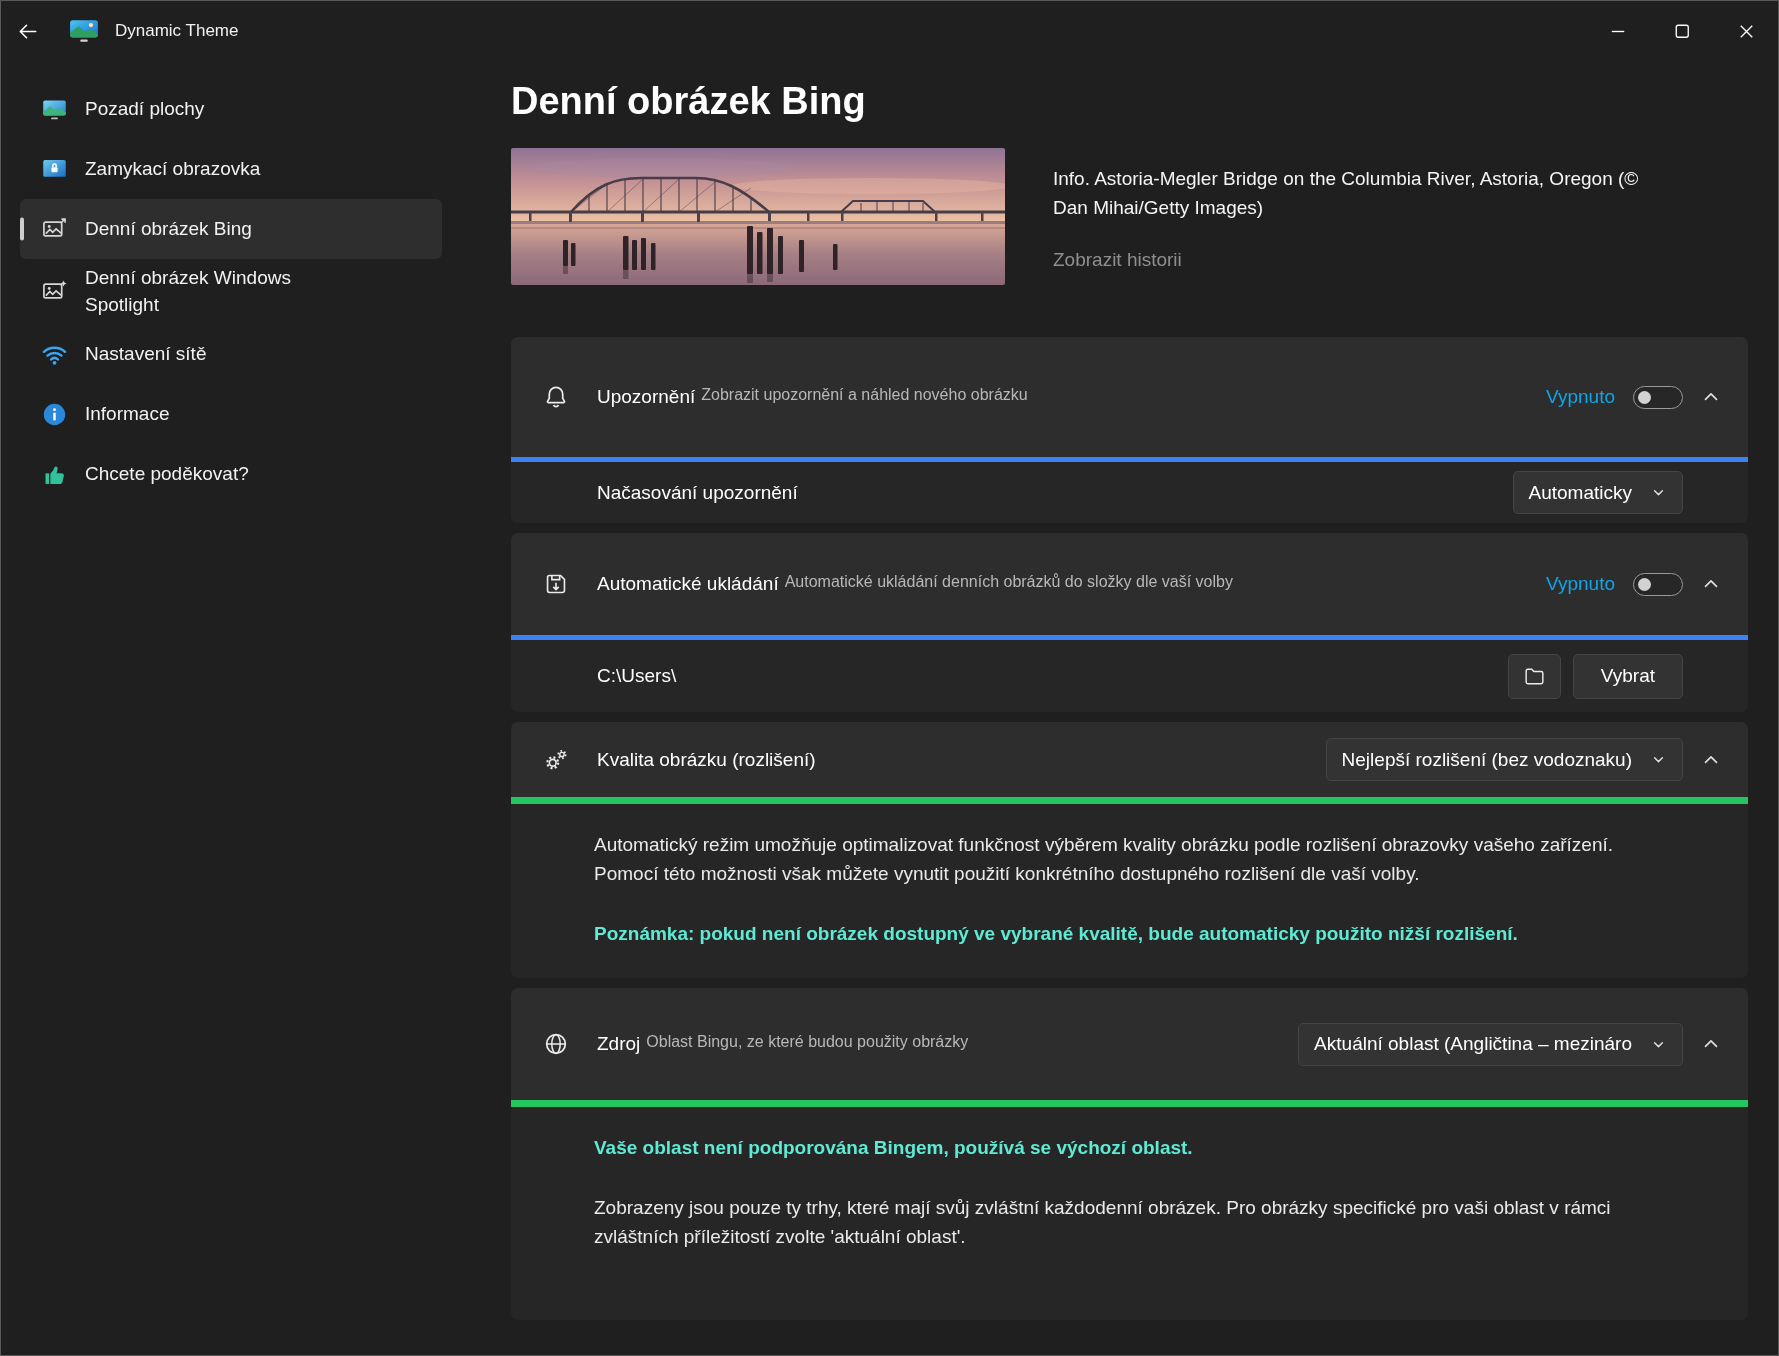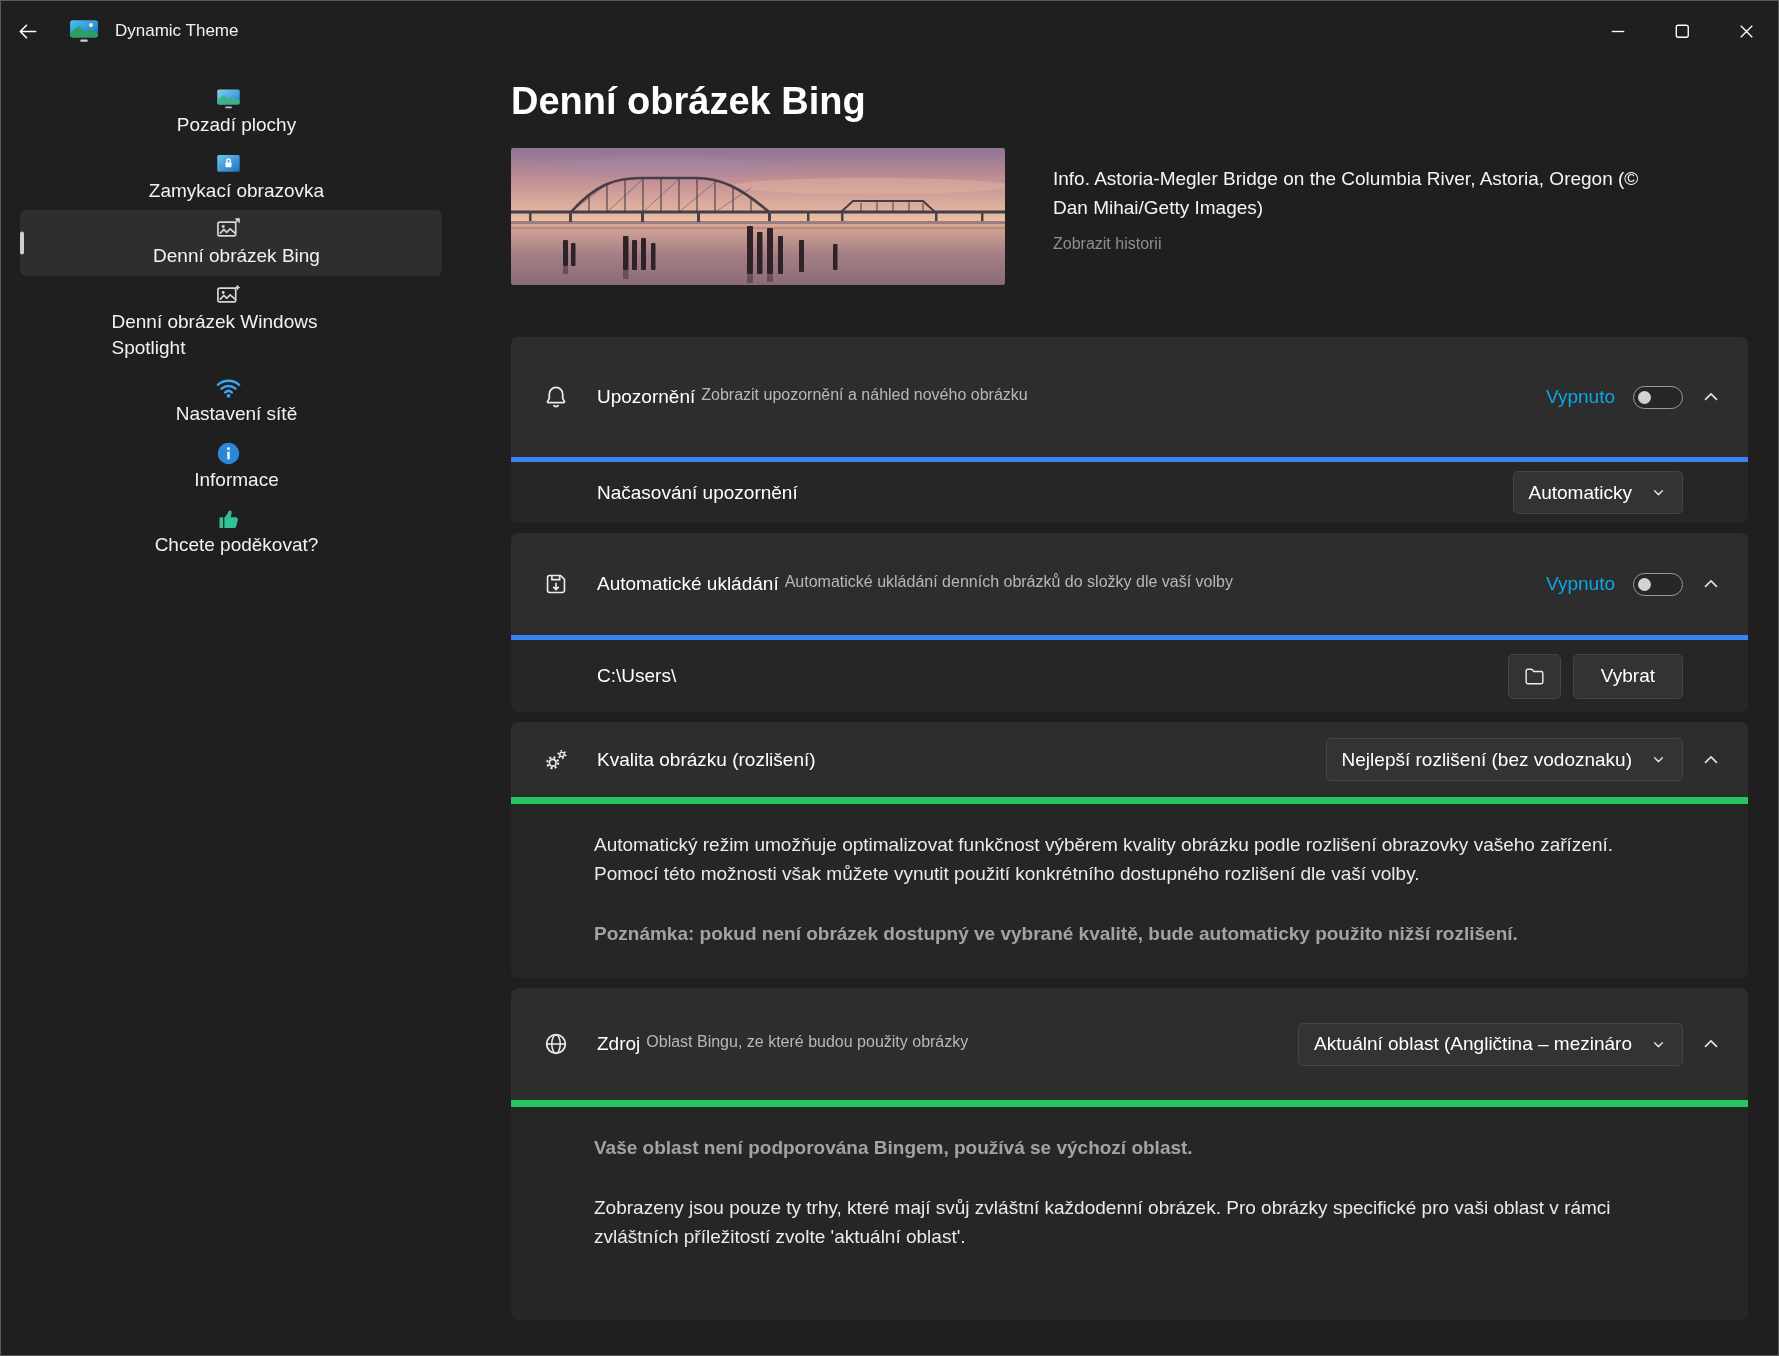--- a/index.html
+++ b/index.html
@@ -15,34 +15,34 @@
   
   .titlebar { height:60px; display:flex; align-items:center; }
   .back-btn { width:52px; height:60px; background:none; border:none; display:flex; align-items:center; justify-content:center; cursor:pointer; }
   .app-icon { width:30px; height:26px; margin-left:16px; display:flex; align-items:center; }
   .app-title { font-size:17px; color:#f2f2f2; margin-left:16px; }
   .win-controls { margin-left:auto; display:flex; height:60px; }
   .win-btn { width:64px; height:60px; background:none; border:none; display:flex; align-items:center; justify-content:center; cursor:pointer; }
   
   .content { display:flex; height:1296px; }
   .sidebar { width:510px; padding-top:18px; flex-shrink:0; }
-  .side-item { position:relative; width:422px; margin-left:19px; min-height:60px; display:flex; align-items:center; padding:6px 10px 6px 21px; border-radius:6px; cursor:pointer;flex-direction:column; }
+  .side-item { position:relative; width:422px; margin-left:19px; min-height:60px; display:flex; align-items:center; padding:6px 10px 6px 21px; border-radius:6px; cursor:pointer; }
   .side-item.selected { background:#2e2e2e; }
   .side-item.selected::before { content:""; position:absolute; left:0; top:50%; transform:translateY(-50%); width:3.5px; height:23px; border-radius:2px; background:#cfcfcf; }
   .side-icon { width:27px; height:27px; margin-right:17px; flex-shrink:0; display:flex; align-items:center; }
   .side-label { font-size:19px; color:#f2f2f2; line-height:1.4; max-width:250px; }
   
   .main { flex:1; padding:15px 30px 0 0; }
   h1 { font-size:38px; font-weight:600; line-height:50px; margin-bottom:22px; }
   .preview-row { display:flex; gap:48px; margin-bottom:52px; }
   .thumb { width:494px; height:137px; border-radius:2px; overflow:hidden; flex-shrink:0; }
   .thumb svg { display:block; width:100%; height:100%; }
   .preview-meta { padding-top:16px; }
   .info-text { font-size:19px; line-height:1.55; color:#f5f5f5; max-width:610px; }
-  .history-link { display:inline-block; margin-top:12px; font-size:16px; color:#8f8f8f; text-decoration:none; cursor:default; }
+  .history-link { display:inline-block; margin-top:26px; font-size:19px; color:#8f8f8f; text-decoration:none; cursor:default; }
   
   .card { border-radius:7px; overflow:hidden; margin-bottom:10px; }
   .row { display:flex; align-items:center; background:#2d2d2d; padding:0 24px 0 32px; }
   .row-lg { min-height:120px; }
   .row-md { min-height:102px;justify-content:center; }
   .row-hd { min-height:75px; }
   .row-hd2 { min-height:112px; }
   .row-sub { background:#262626; border-top:5px solid #3b82f6; min-height:66px; padding:0 65px 0 86px; }
   .row-sub.tall { min-height:77px; }
   .c-icon { width:26px; height:26px; margin-right:28px; flex-shrink:0; display:flex; align-items:center; }
@@ -52,21 +52,21 @@
   .right { margin-left:auto; display:flex; align-items:center; }
   .state { font-size:19px; color:#0ea5e9; margin-right:18px; }
   .toggle { width:50px; height:23px; border:1px solid #9a9a9a; border-radius:13px; display:flex; align-items:center; padding:0 4px; background:rgba(0,0,0,.12); cursor:pointer; flex-shrink:0; }
   .knob { width:13px; height:13px; border-radius:50%; background:#d2d2d2; }
   .collapse { background:none; border:none; width:26px; height:26px; margin-left:15px; display:flex; align-items:center; justify-content:center; cursor:pointer; flex-shrink:0; }
   .dropdown { background:#333333; border:1px solid #454545; border-radius:5px; height:43px; padding:0 15px; display:flex; align-items:center; gap:18px; color:#fff; font-size:19px; cursor:pointer; white-space:nowrap; }
   .btn { background:#333333; border:1px solid #454545; border-radius:5px; height:45px; padding:0 27px; color:#fff; font-size:19px; cursor:pointer; }
   .icon-btn { width:53px; height:45px; background:#333333; border:1px solid #454545; border-radius:5px; display:flex; align-items:center; justify-content:center; cursor:pointer; margin-right:12px; }
   .expanded { background:#262626; border-top:7px solid #22c55e; padding:26px 75px 30px 83px; font-size:19px; line-height:1.55; color:#eaeaea; }
   .expanded p + p { margin-top:30px; }
-  .bold { font-weight:700; color:#a3a3a3; }
+  .bold { font-weight:700; color:#5eead4; }
   .exp-tall { min-height:220px; }
   svg { display:block; }
 </style>
 </head>
 <body>
 
 <div class="titlebar">
   <button class="back-btn">
     <svg width="23" height="23" viewBox="0 0 24 24">
       <path d="M11 5.5L4.5 12l6.5 6.5M5 12h15.5" stroke="#fff" stroke-width="1.7" fill="none" stroke-linecap="round" stroke-linejoin="round"></path>

